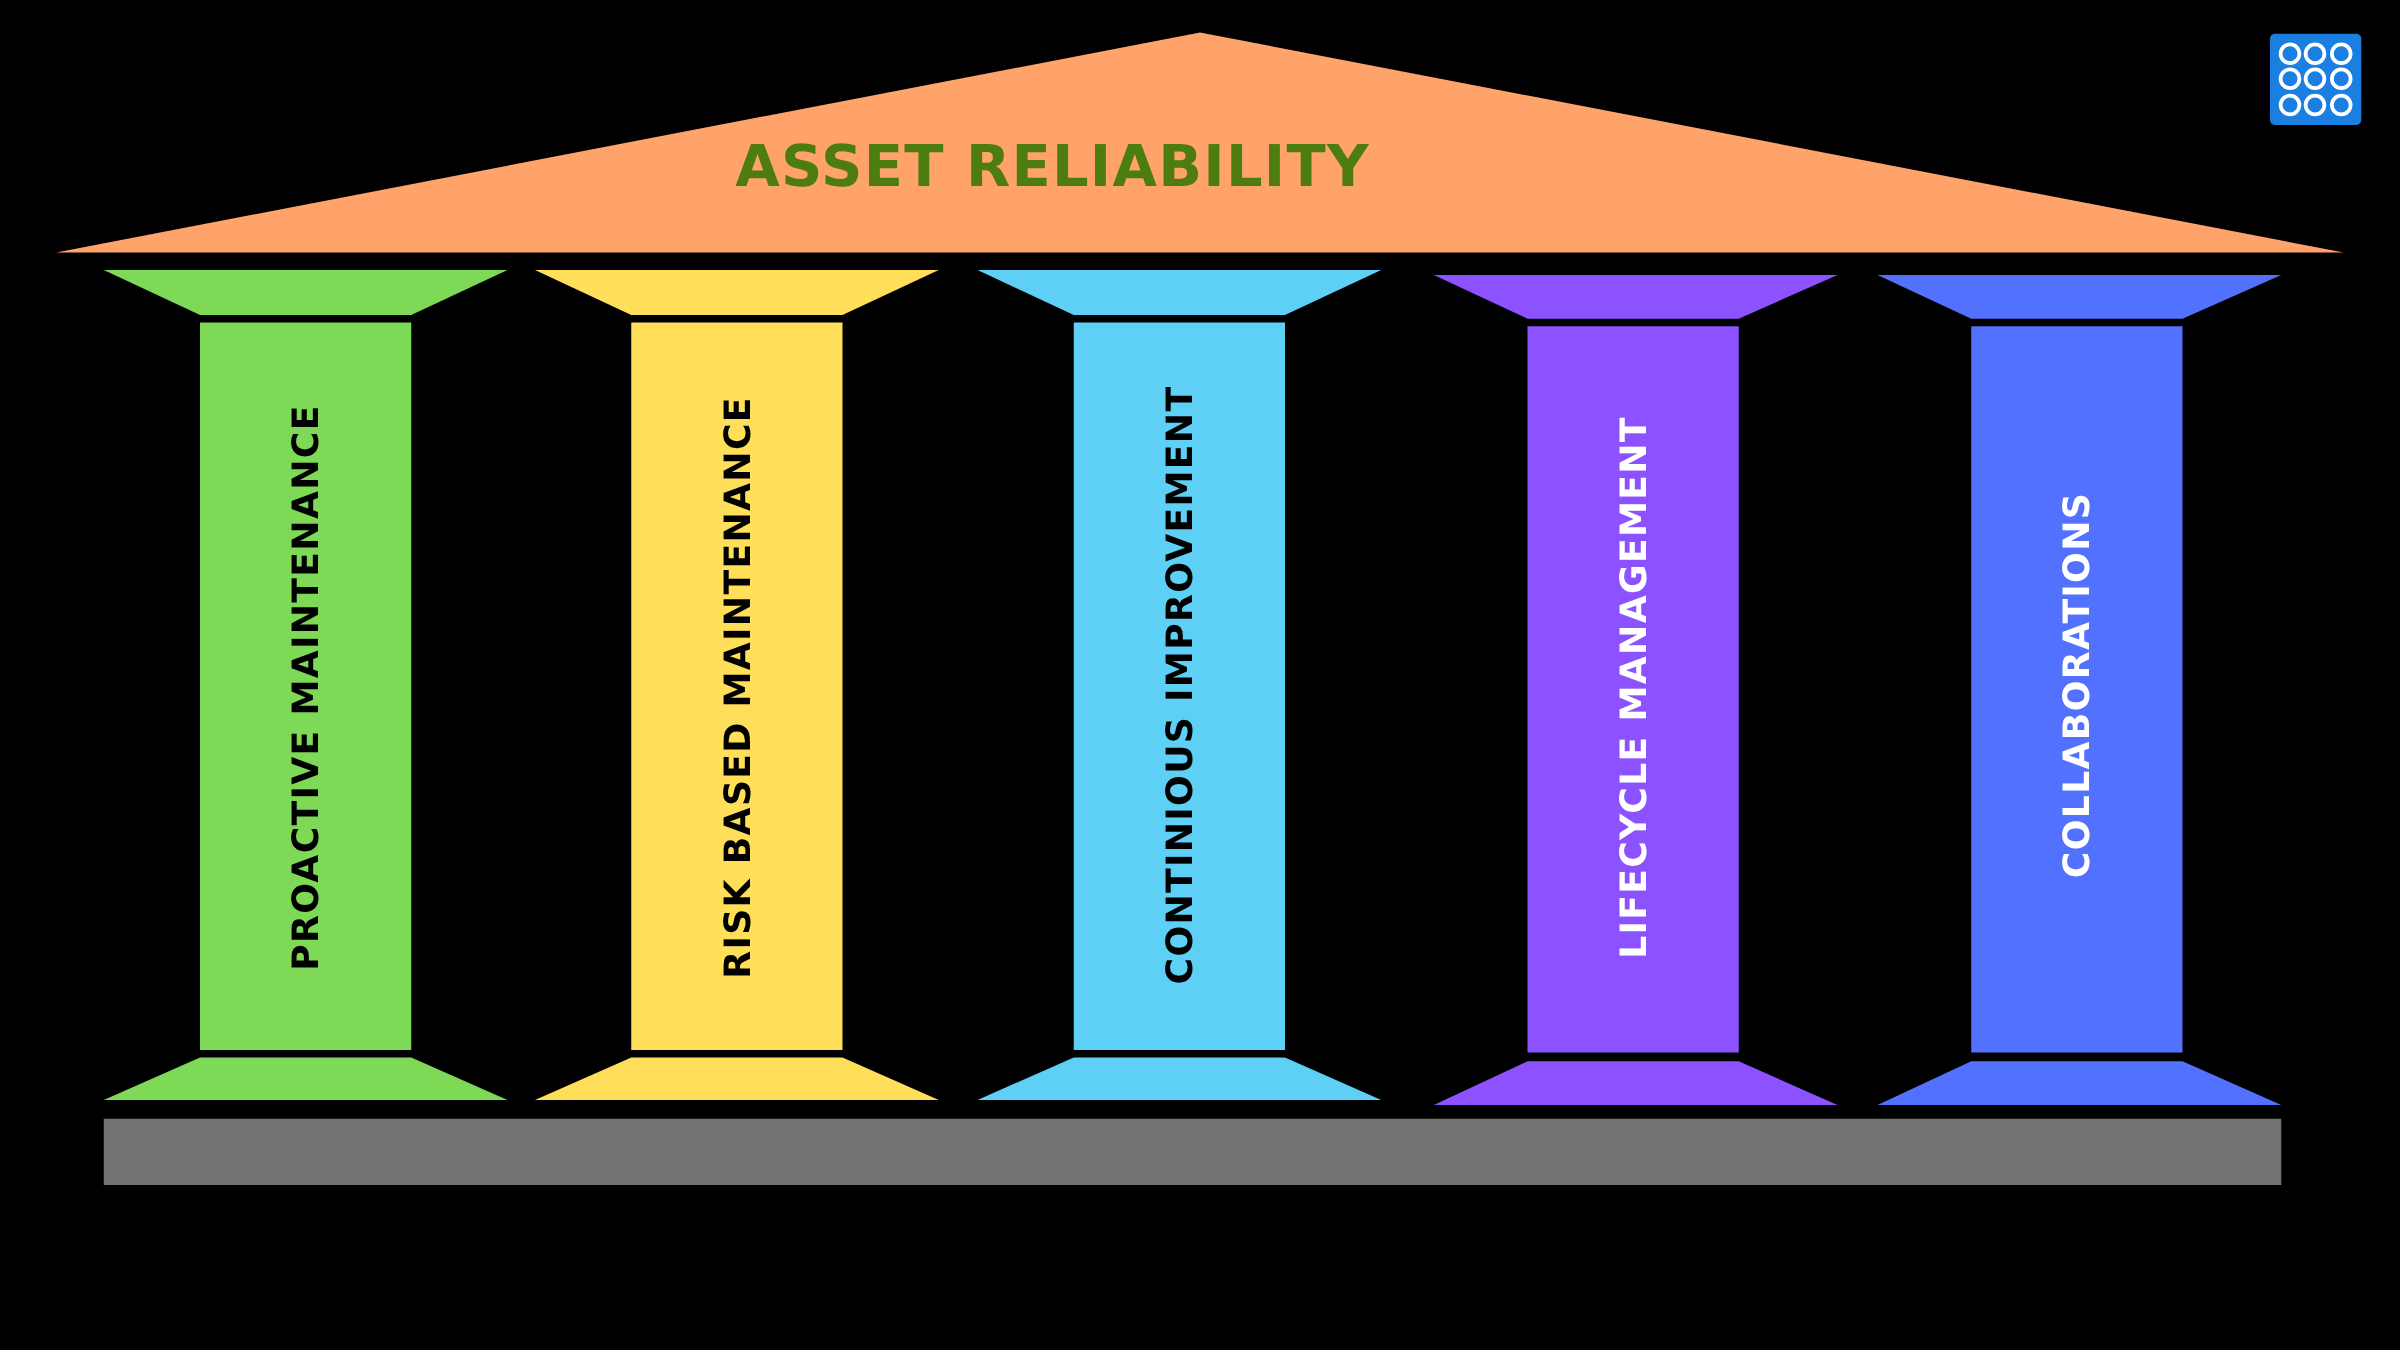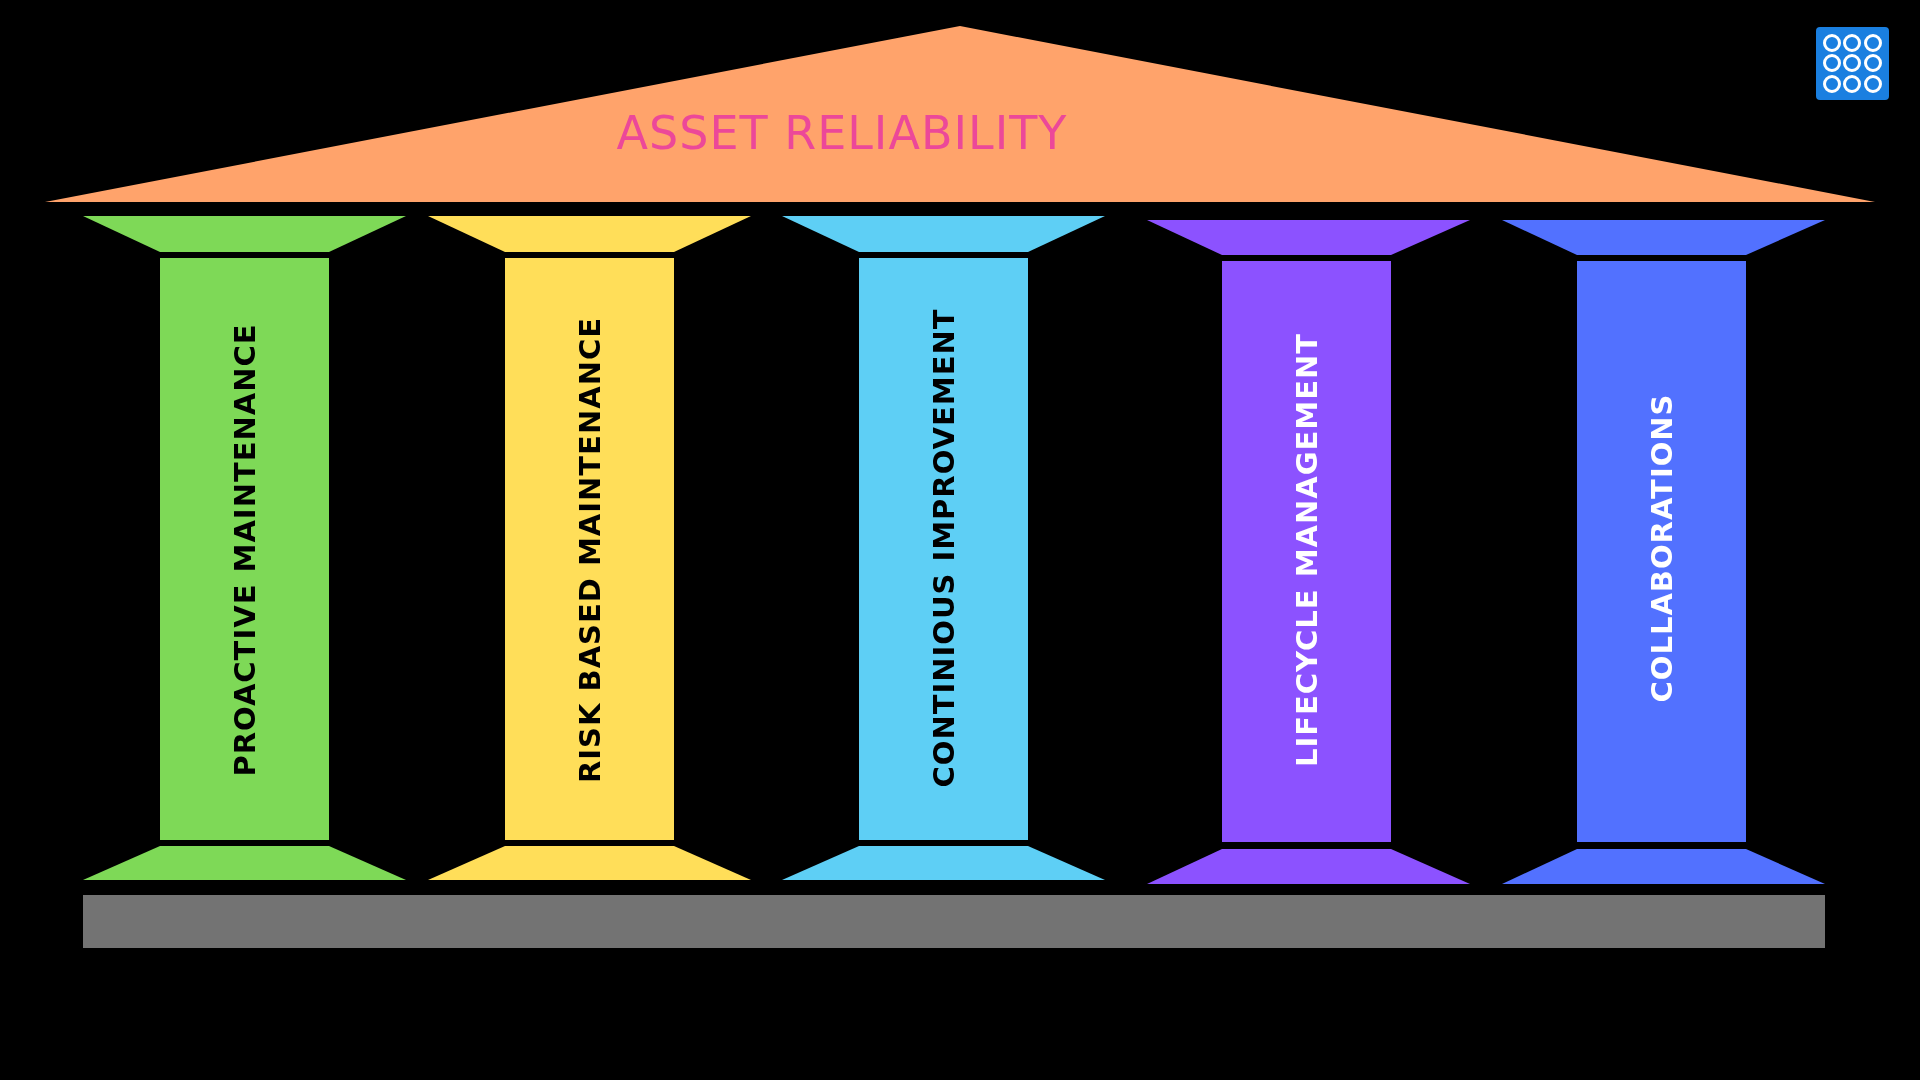--- a/index.html
+++ b/index.html
@@ -1,21 +1,21 @@
 <!DOCTYPE html>
 <html><head>
   <meta charset="utf-8">
   <style>
     html, body { margin: 0; padding: 0; background: #000; }
     body { width: 1920px; height: 1080px; position: relative; overflow: hidden; font-family: "DejaVu Sans", sans-serif; }
     svg.diagram { position: absolute; left: 0; top: 0; }
     .roof-title {
       position: absolute; left: 0; width: 1684px; top: 106px; text-align: center;
-      font-family: "DejaVu Sans", sans-serif; font-weight: normal; font-size: 46px;
-      letter-spacing: 1px; color: #ec4899;
+      font-family: "DejaVu Sans", sans-serif; font-weight: bold; font-size: 46px;
+      letter-spacing: 1px; color: #4d7c0f;
     }
     .shaft-label {
       position: absolute; font-family: "DejaVu Sans", sans-serif; font-weight: bold;
       font-size: 29px; letter-spacing: 1px; white-space: nowrap;
       transform: rotate(-90deg); transform-origin: center center;
     }
     .grid-icon {
       position: absolute; left: 1816px; top: 27px; width: 73px; height: 73px;
       background: #1a7fe0; border-radius: 4px;
       display: grid; grid-template-columns: repeat(3, 1fr); grid-template-rows: repeat(3, 1fr);

